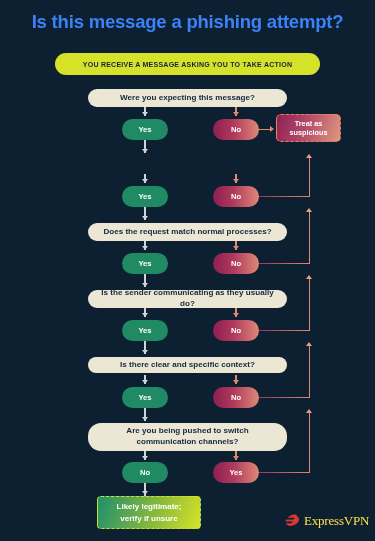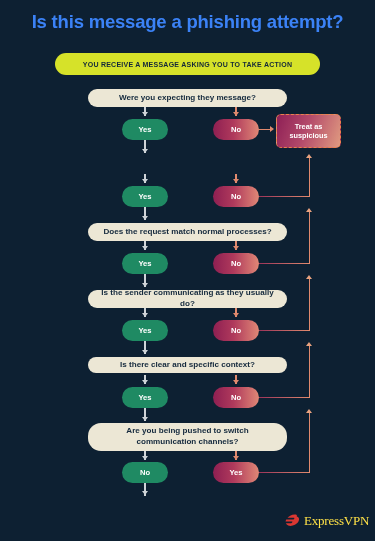--- a/index.html
+++ b/index.html
@@ -65,21 +65,21 @@
 
   
   .outcome{
     position:absolute;
     display:flex;align-items:center;justify-content:center;
     text-align:center;
     font-weight:bold;
     box-sizing:border-box;
   }
   .outcome.susp{
-    left:276px;top:114px;width:65px;height:34px;
+    left:276px;top:114px;width:65px;height:28px;
     background:linear-gradient(110deg,#8e2056 0%,#b3496a 45%,#e09a80 100%);
     border:1.3px dashed #e9824a;
     border-radius:5px;
     color:#ffffff;
     font-size:7.3px;
     line-height:1.3;
   }
   .outcome.legit{
     left:97px;top:496px;width:104px;height:33px;
     background:linear-gradient(110deg,#1f8f6e 0%,#86b93c 55%,#d6e229 100%);
@@ -125,21 +125,21 @@
 </style>
 </head>
 <body>
 
 <div id="stage">
 
   <div class="title">Is this message a phishing attempt?</div>
 
   <div class="banner">YOU RECEIVE A MESSAGE ASKING YOU TO TAKE ACTION</div>
 
-  <div class="question" style="left:88px;top:89px;width:199px;height:18px;">Were you expecting they message?</div>
+  <div class="question" style="left:88px;top:89px;width:199px;height:18px;">Were you expecting this message?</div>
 
   <div class="vline" style="left:144.3px;top:107px;height:9px;"></div>
   <div class="arrowhead down" style="left:141.6px;top:112px;"></div>
   <div class="vline salmon" style="left:235.3px;top:107px;height:9px;"></div>
   <div class="arrowhead down salmon" style="left:232.6px;top:112px;"></div>
 
   <div class="opt green" style="left:122px;top:119px;">Yes</div>
   <div class="opt red" style="left:213px;top:119px;">No</div>
 
   <div class="hline" style="left:259px;top:129px;width:13px;background:#e08a6e;"></div>
@@ -232,20 +232,26 @@
   <div class="opt green" style="left:122px;top:462px;">No</div>
   <div class="opt red" style="left:213px;top:462px;">Yes</div>
 
   <div class="hline" style="left:259px;top:472px;width:51px;background:linear-gradient(90deg,#9c3459,#e08a6e);"></div>
   <div class="rail" style="left:309px;top:413px;height:60px;background:#e08a6e;"></div>
   <div class="arrowhead up" style="left:306.3px;top:409px;"></div>
 
   <div class="vline" style="left:144.3px;top:483px;height:13px;"></div>
   <div class="arrowhead down" style="left:141.6px;top:491px;"></div>
 
+  <div class="outcome legit">
+    <span>
+      <span>Likely legitimate;</span><br>
+      <span>verify if unsure</span>
+    </span>
+  </div>
 
   <div class="logo">
     <span>
       <svg width="17" height="17" viewBox="0 0 24 24">
         <path d="M19.5 4.2c-2.6-1-6.2-.6-9.4 1.1-1.5.8-2.8 1.8-3.8 2.9h9.1c.5 0 .8.4.6.8-.3.6-.8 1.2-1.4 1.7H4.6c-.5.9-.9 1.8-1 2.6h9.2c.5 0 .7.4.5.8-.4.7-1 1.3-1.8 1.9H4.2c.5 1.4 1.6 2.5 3.2 3.1 2.6 1 6.2.6 9.4-1.1 4.6-2.4 7-6.8 5.3-9.9-.5-.9-1.4-1.6-2.6-1.9z" fill="#da3732"></path>
       </svg>
     </span>
     <span class="wordmark">ExpressVPN</span>
   </div>
 

